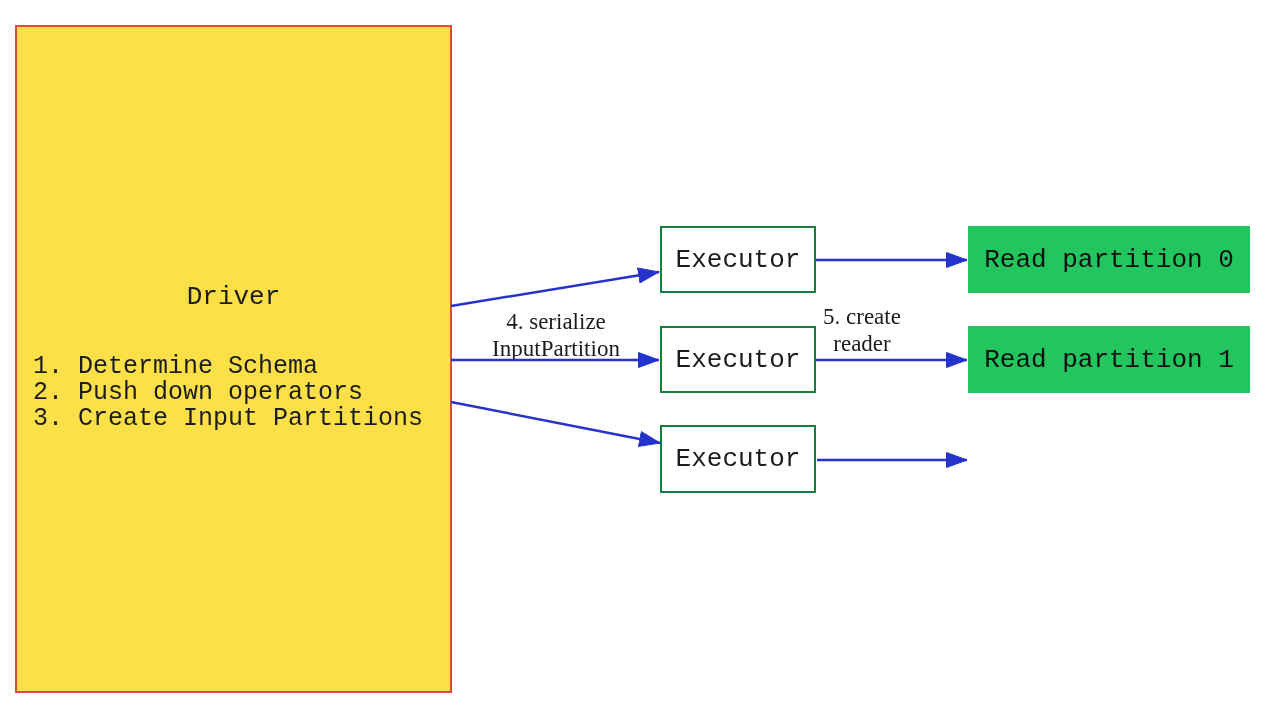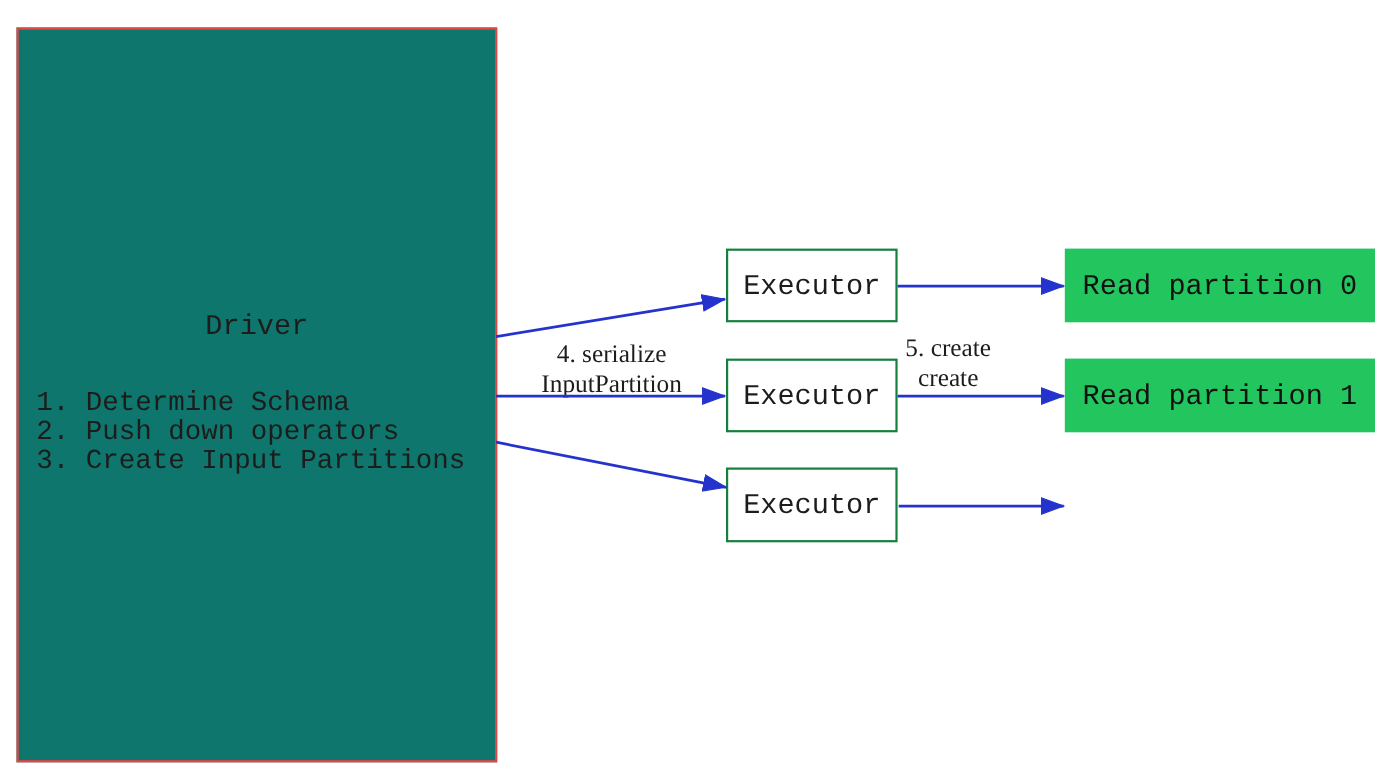--- a/index.html
+++ b/index.html
@@ -14,21 +14,21 @@
     background: #ffffff;
     overflow: hidden;
   }
 
   
   .driver-box {
     position: absolute;
     left: 15px; top: 25px;
     width: 437px; height: 668px;
     border: 2px solid #e04643;
-    background: #0f766e;
+    background: #fde047;
     z-index: 2;
   }
   .driver-title {
     position: absolute;
     left: 0; top: 255px;
     width: 100%;
     text-align: center;
     font-size: 26px;
     color: #1c1c1c;
     white-space: pre;
@@ -138,16 +138,16 @@
 
   <div class="partition partition-1">Read partition 0</div>
   <div class="partition partition-2">Read partition 1</div>
 
   <div class="edge-label label-serialize">
     <div>4. serialize</div>
     <div>InputPartition</div>
   </div>
   <div class="edge-label label-reader">
     <div>5. create</div>
-    <div>create</div>
+    <div>reader</div>
   </div>
 
 </div>
 
 </body></html>

